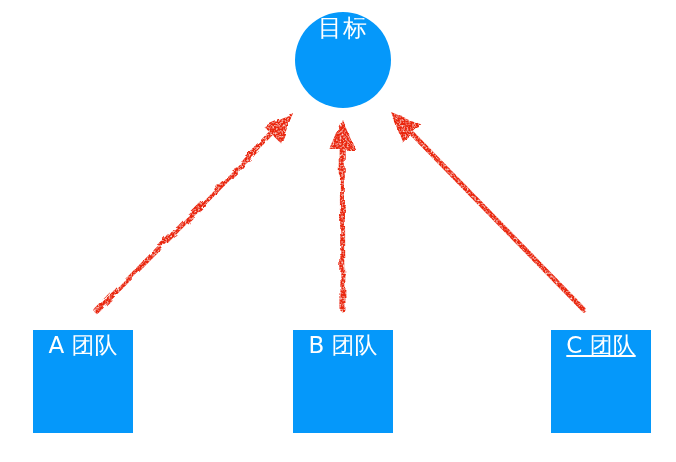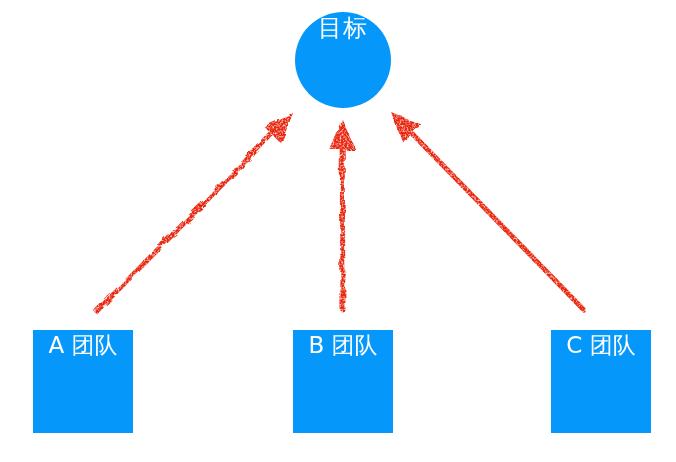--- a/index.html
+++ b/index.html
@@ -33,21 +33,21 @@
     letter-spacing: 1px;
   }
   .team-node {
     top: 330px;
     width: 100px;
     height: 103px;
     font-size: 23px;
   }
   .team-a { left: 33px; }
   .team-b { left: 293px; }
-  .team-c { left: 551px; }
+  .team-c { left: 551px; text-decoration: underline; }
   .arrow-layer {
     position: absolute;
     left: 0;
     top: 0;
     width: 676px;
     height: 462px;
     pointer-events: none;
   }
   .node-label {
     white-space: nowrap;

